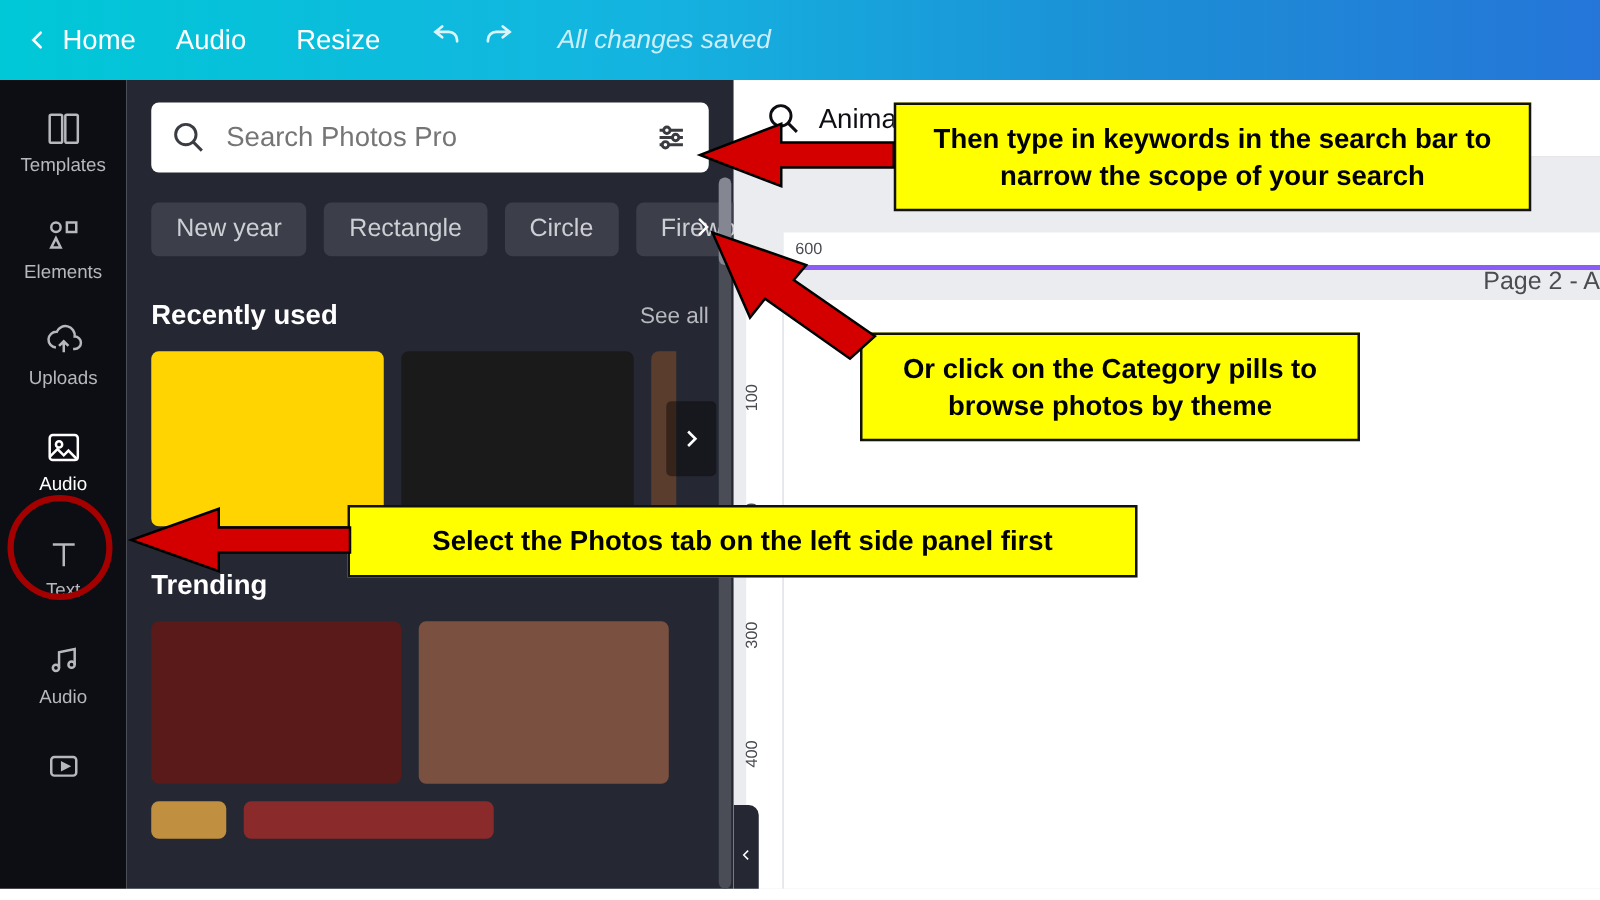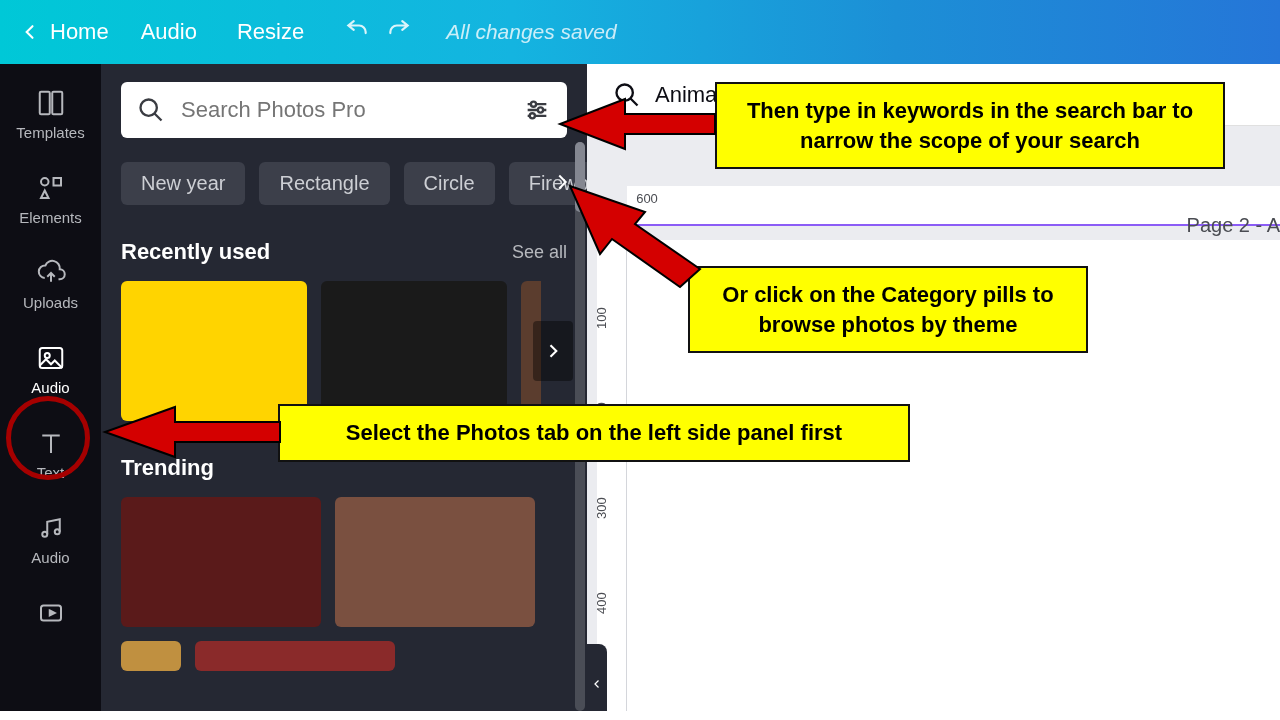--- a/index.html
+++ b/index.html
@@ -54,21 +54,21 @@
 
 .panel-scroll { position: absolute; right: 0; top: 0; width: 14px; height: 100%; }
 .panel-scroll .track { background: #4a4d56; position: absolute; top: 78px; bottom: 0; right: 2px; width: 10px; border-radius: 5px; }
 .panel-scroll .thumb-sc { background: #848791; position: absolute; top: 78px; right: 2px; width: 10px; height: 70px; border-radius: 5px; }
 
 .canvas-area { flex: 1; background: #ebecf0; position: relative; overflow: hidden; }
 .canvas-toolbar { height: 62px; background: #fff; display: flex; align-items: center; padding: 0 26px; gap: 14px; border-bottom: 1px solid #e0e0e0; }
 .canvas-toolbar svg { width: 28px; height: 28px; stroke: #0d0d14; stroke-width: 2; fill: none; }
 .anim-label { font-size: 22px; color: #0d0d14; }
 
-.ruler-h { position: absolute; left: 40px; top: 122px; right: 0; height: 40px; background: #fff; border-bottom: 2px solid #8b5cf6; }
+.ruler-h { position: absolute; left: 40px; top: 122px; right: 0; height: 30px; background: #fff; border-bottom: 4px solid #8b5cf6; }
 .ruler-v { position: absolute; left: 10px; top: 150px; width: 30px; bottom: 0; background: #fff; border-right: 1px solid #d4d6db; display: flex; flex-direction: column; }
 .ruler-h .lbl { position: absolute; top: 5px; font-size: 13px; color: #4a4c52; transform: translateX(-50%); }
 .ruler-v .lbl { position: absolute; left: 4px; font-size: 13px; color: #4a4c52; transform: translateY(-50%) rotate(-90deg); transform-origin: left center; }
 
 .page-lbl { position: absolute; right: 0; top: 150px; font-size: 20px; color: #4a4c52; }
 .page-white { position: absolute; left: 40px; top: 176px; right: 0; bottom: 0; background: #fff; }
 
 .callout { position: absolute; background: #ffff00; border: 2px solid #111; padding: 12px 8px; font-size: 22px; font-weight: 700; color: #000; text-align: center; line-height: 1.35; }
 .callout.c1 { left: 715px; top: 82px; width: 510px; }
 .callout.c2 { left: 688px; top: 266px; width: 400px; }

